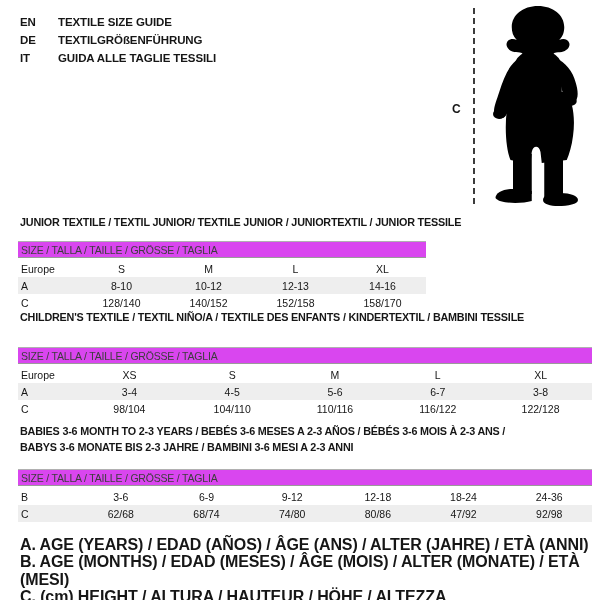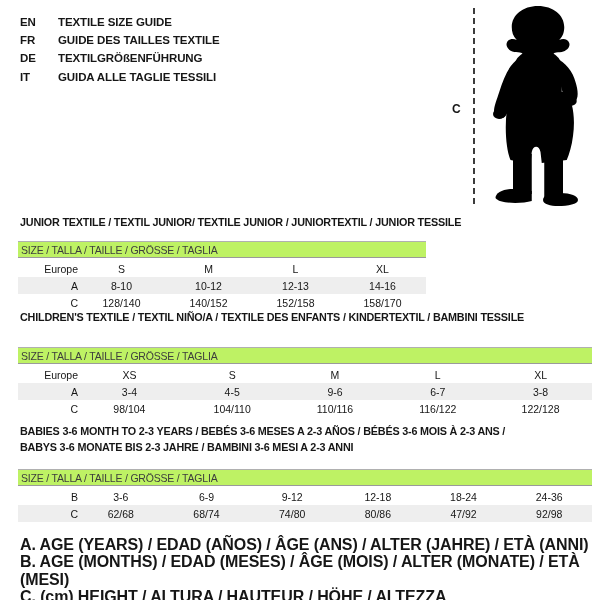--- a/index.html
+++ b/index.html
@@ -14,50 +14,46 @@
   .legend-code{width:38px;}
   
   .figure{position:absolute;top:0;left:445px;width:155px;height:215px;}
   .fig-label{position:absolute;left:7px;top:102px;font-weight:bold;font-size:12px;}
   .dash-line{position:absolute;left:28px;top:8px;height:196px;width:0;border-left:2px dashed #3c3c3c;}
   .baby{position:absolute;left:43px;top:2px;}
   
   .tbl-title{position:absolute;left:20px;font-weight:bold;font-size:10.8px;letter-spacing:-0.2px;line-height:15.5px;white-space:nowrap;}
   .tblwrap{position:absolute;left:18px;}
   .tbar{
-    height:15px;background:#bef264;border-top:1px solid #b0b0b0;border-bottom:1px solid #9a9a9a;
+    height:15px;background:#d946ef;border-top:1px solid #b0b0b0;border-bottom:1px solid #9a9a9a;
     display:flex;align-items:center;padding-left:3px;font-size:10.5px;color:#3d3d3d;
     margin-bottom:2px;letter-spacing:-0.2px;
   }
   .trow{display:flex;height:17px;align-items:center;font-size:10.5px;}
   .trow.shaded{background:#eeeeee;}
   .tcell{flex:1;text-align:center;}
-  .tcell.label{flex:0 0 57px;text-align:right;padding-left:3px;}
+  .tcell.label{flex:0 0 57px;text-align:left;padding-left:3px;}
   #t1{top:241px;width:408px;}
   #t2{top:347px;width:574px;}
   #t3{top:469px;width:574px;}
   #t1-title{top:215px;}
   #t2-title{top:310px;}
   #t3-title{top:424px;}
   
   .notes{position:absolute;left:20px;top:536px;font-weight:bold;font-size:16px;line-height:17.4px;letter-spacing:-0.1px;}
 </style>
 </head>
 <body>
 
 <div class="page">
 
   <div class="legend">
     <div class="legend-row">
       <span class="legend-code">EN</span>
       <span>TEXTILE SIZE GUIDE</span>
-    </div>
-    <div class="legend-row">
-      <span class="legend-code">FR</span>
-      <span>GUIDE DES TAILLES TEXTILE</span>
     </div>
     <div class="legend-row">
       <span class="legend-code">DE</span>
       <span>TEXTILGRÖßENFÜHRUNG</span>
     </div>
     <div class="legend-row">
       <span class="legend-code">IT</span>
       <span>GUIDA ALLE TAGLIE TESSILI</span>
     </div>
   </div>
@@ -126,21 +122,21 @@
           <div class="tcell">XS</div>
           <div class="tcell">S</div>
           <div class="tcell">M</div>
           <div class="tcell">L</div>
           <div class="tcell">XL</div>
         </div>
         <div class="trow shaded">
           <div class="tcell label">A</div>
           <div class="tcell">3-4</div>
           <div class="tcell">4-5</div>
-          <div class="tcell">9-6</div>
+          <div class="tcell">5-6</div>
           <div class="tcell">6-7</div>
           <div class="tcell">3-8</div>
         </div>
         <div class="trow">
           <div class="tcell label">C</div>
           <div class="tcell">98/104</div>
           <div class="tcell">104/110</div>
           <div class="tcell">110/116</div>
           <div class="tcell">116/122</div>
           <div class="tcell">122/128</div>

